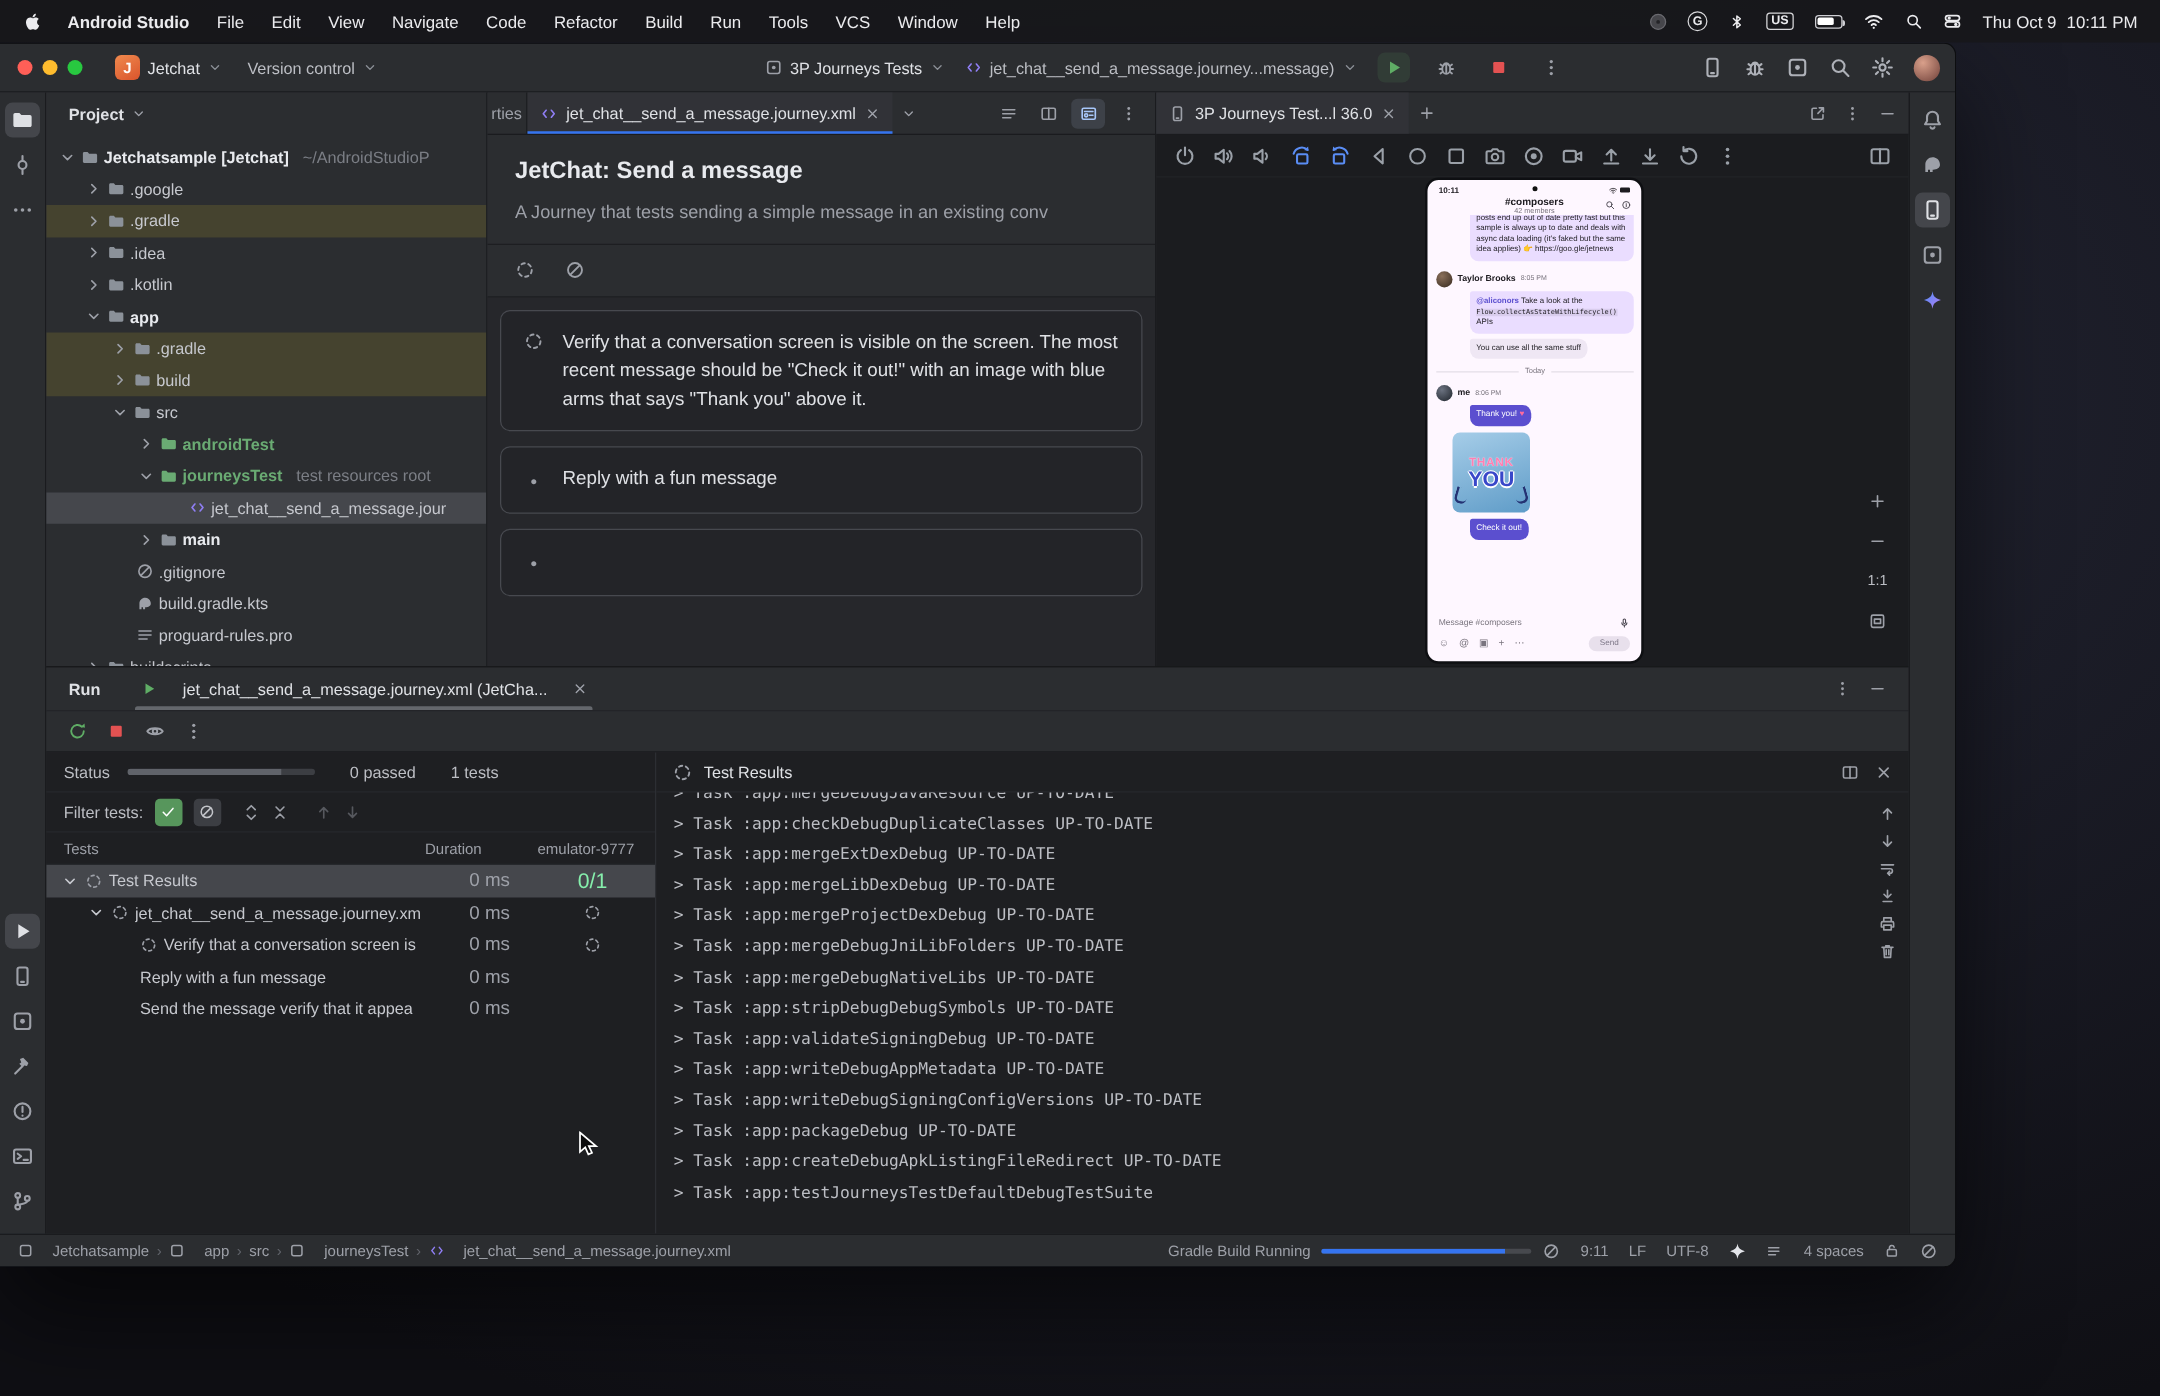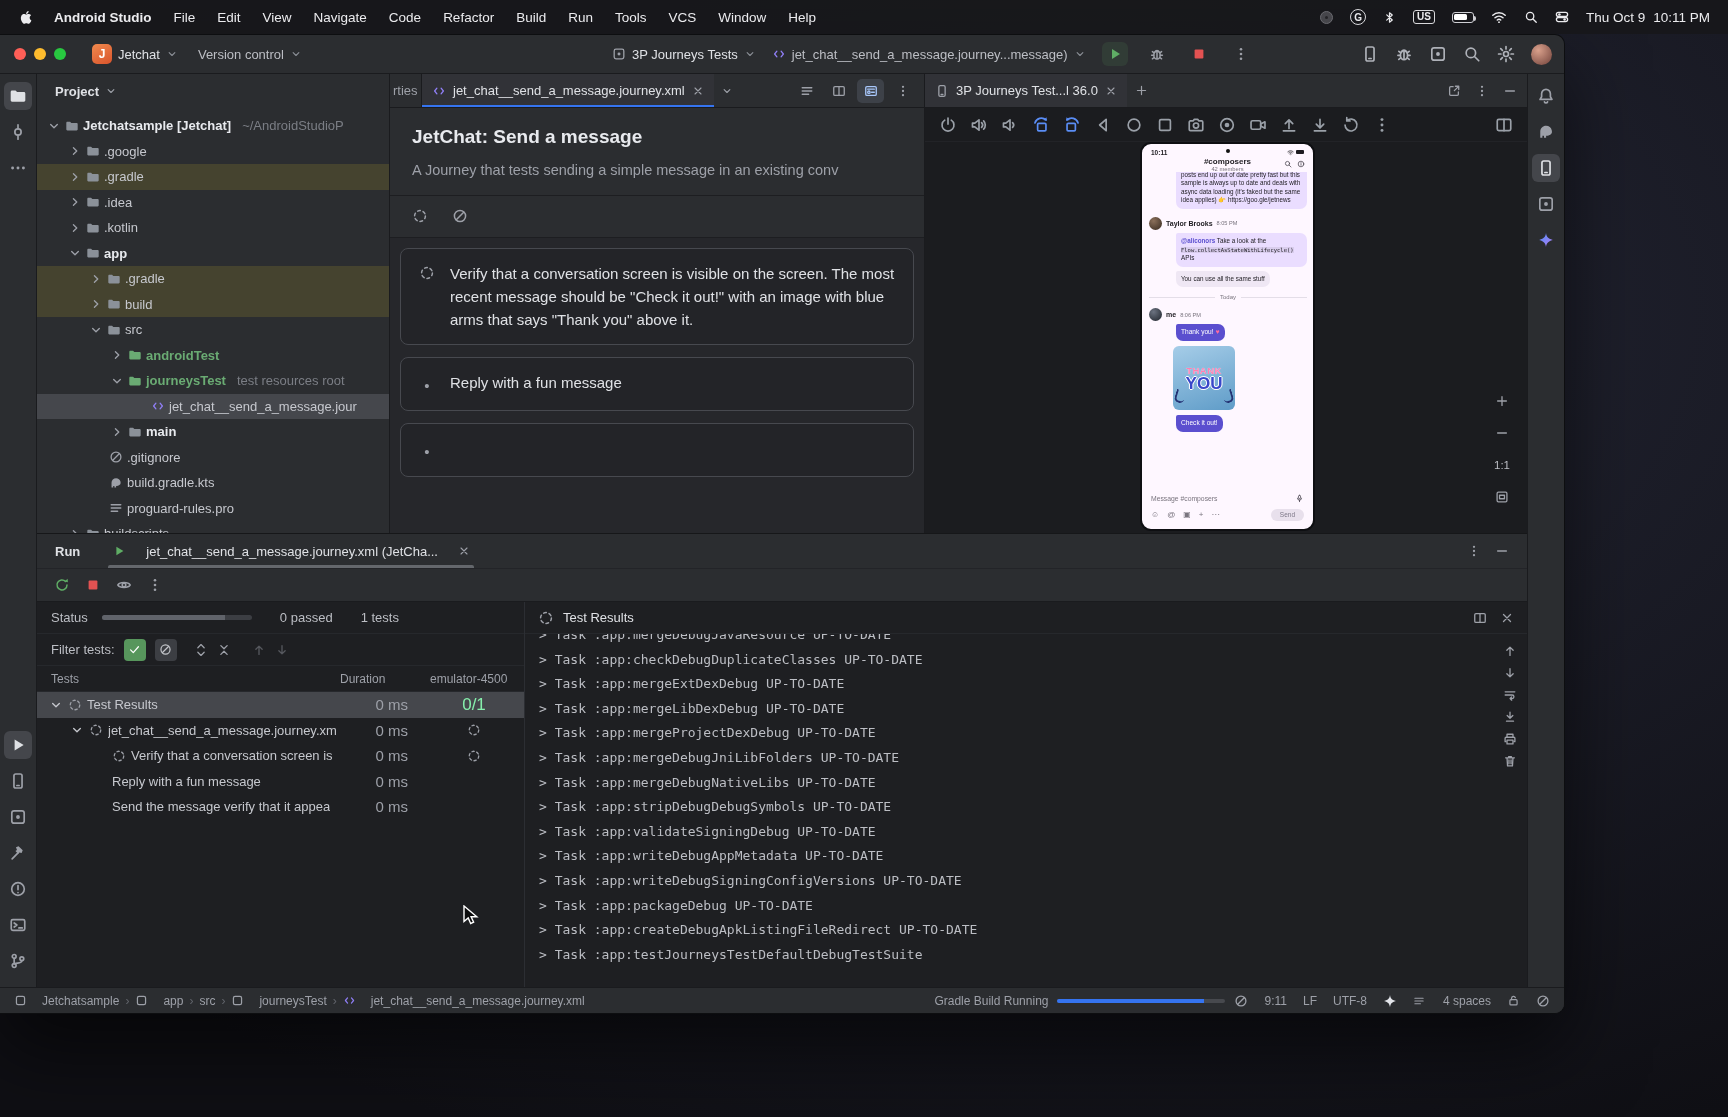--- a/index.html
+++ b/index.html
@@ -112,21 +112,21 @@
   .ph-av{width:13px;height:13px;border-radius:50%;flex:none}
   .av1{background:radial-gradient(circle at 35% 30%,#8a6f5a,#36291f)}
   .av2{background:radial-gradient(circle at 35% 30%,#6b7280,#1e232a)}
   .ph-author b{font-size:7px}
   .ph-time{font-size:5.6px;color:#79747e}
   .ph-today{align-self:stretch;display:flex;align-items:center;gap:5px;color:#79747e;font-size:6px;margin:5px 0 2px}
   .ph-today .line{flex:1;height:1px;background:#e4dee8}
   .ph-bubble code{font-family:"DejaVu Sans Mono",monospace;font-size:5.5px;background:rgba(0,0,0,.07)}
   .mention{color:#5b4fcf;font-weight:700}
   .heart{color:#ff6b9d;margin-left:2px}
-  .ph-sticker{position:relative;margin:3px 0 3px 24px;width:62px;height:64px;border-radius:6px;background:linear-gradient(160deg,#a6cde8,#5f9cc8);display:flex;flex-direction:column;align-items:center;justify-content:center;overflow:hidden}
+  .ph-sticker{position:relative;margin:3px 0 3px 13px;width:62px;height:64px;border-radius:6px;background:linear-gradient(160deg,#a6cde8,#5f9cc8);display:flex;flex-direction:column;align-items:center;justify-content:center;overflow:hidden}
   .st1{font-size:9.5px;font-weight:900;color:#ff7fb2;letter-spacing:.5px;text-shadow:0 0 1px #fff}
   .st2{font-size:17px;font-weight:900;color:#3947c9;line-height:15px;text-shadow:1px 0 0 #fff,-1px 0 0 #fff,0 1px 0 #fff,0 -1px 0 #fff}
   .arm{position:absolute;width:10px;height:13px;border:2.5px solid #243273;border-top:none;border-radius:0 0 8px 8px}
   .arm.al{left:2px;bottom:7px;border-right:none;transform:rotate(16deg)}
   .arm.ar{right:2px;bottom:7px;border-left:none;transform:rotate(-16deg)}
   .ph-input{flex:none;display:flex;align-items:center;padding:5px 9px 4px;color:#79747e;font-size:6.8px}
   .ph-input .i{margin-left:auto;width:9px;height:9px;color:#49454f}
   .ph-actions{flex:none;display:flex;align-items:center;gap:8px;padding:2px 9px 8px;color:#79747e;font-size:8px;line-height:1}
   .ph-send{margin-left:auto;background:#e8e0ec;color:#7d7787;font-size:6.5px;padding:3px 9px;border-radius:9px}
   
@@ -1152,21 +1152,21 @@
                 </span>
               <span class="ficon dis">
                   <svg class="i i14">
                     <use href="#ic-down"></use>
                   </svg>
                 </span>
             </div>
             <div class="t-head">
               <span class="colL">Tests</span>
               <span class="colD">Duration</span>
-              <span class="colR">emulator-4500</span>
+              <span class="colR">emulator-9777</span>
             </div>
             <div class="trows">
                 <div class="trow2 sel">
                   <span class="lab" style="padding-left:12px">
                     <svg class="i i14 chv">
                       <use href="#ic-chevD"></use>
                     </svg>
                     <svg class="i i14 spin">
                       <use href="#ic-spinner"></use>
                     </svg>

